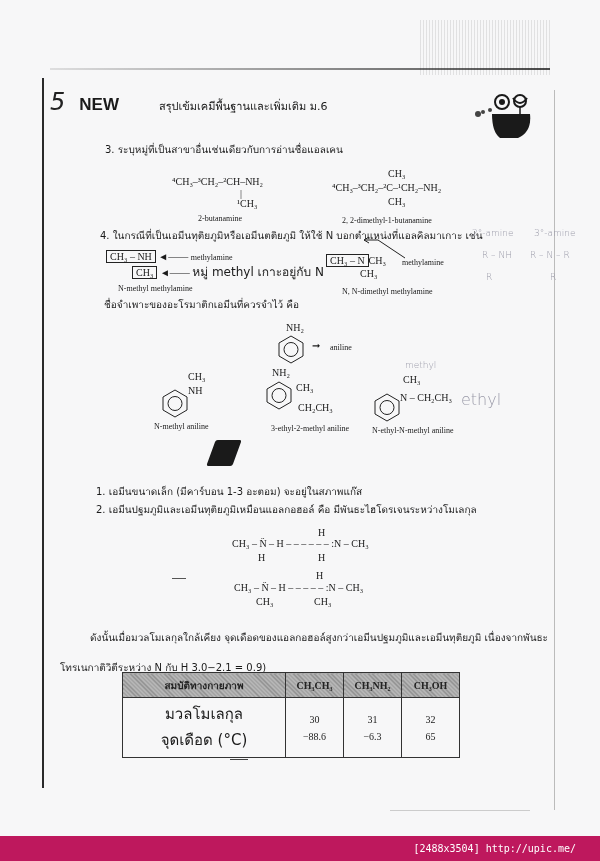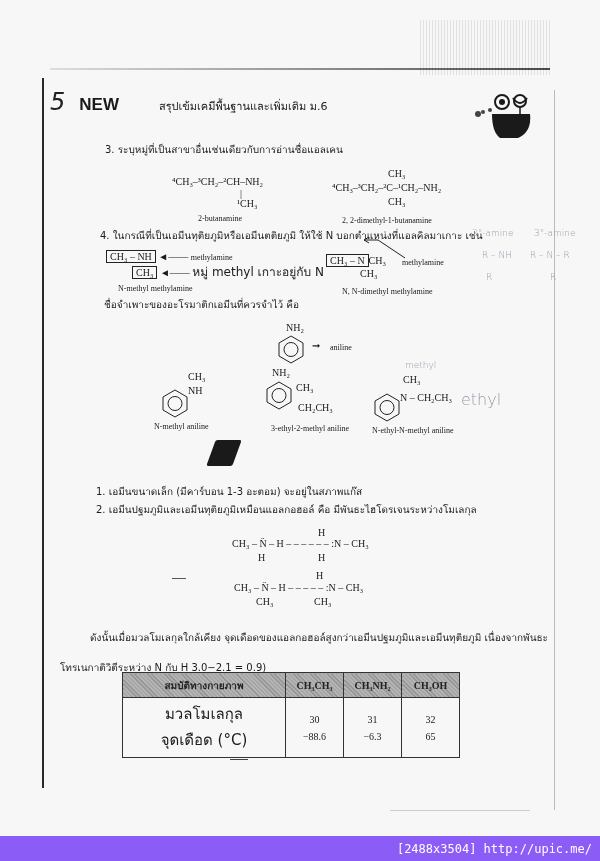--- a/index.html
+++ b/index.html
@@ -60,23 +60,23 @@
       border: 1px solid #333; height: 22px; font-weight: 700; color: #222;
     }
     table.props td { border: 1px solid #333; text-align: center; vertical-align: middle; padding: 4px 0; line-height: 1.7; }
     .col0 { width: 160px; }
     .col1 { width: 55px; }
     .col2 { width: 55px; }
     .col3 { width: 55px; }
     td.label-cell { font-family: "DejaVu Sans", sans-serif; font-size: 15px; }
 
     .footer-bar {
-      position: absolute; left: 0; top: 836px; width: 600px; height: 25px; background: #8b5cf6;
-      color: #fff; font-family: "DejaVu Sans Mono", monospace; font-size: 12px;
-      display: flex; justify-content: flex-end; align-items: center; padding-right: 8px; box-sizing: border-box;
+      position: absolute; left: 0; top: 836px; width: 600px; height: 25px; background: #be185d;
+      color: #fff; font-family: "DejaVu Sans Mono", monospace; font-size: 10px;
+      display: flex; justify-content: flex-end; align-items: center; padding-right: 24px; box-sizing: border-box;
     }
     .hex { stroke: #222; fill: none; stroke-width: 1; }
   </style>
 </head>
 <body>
 
 <div class="page">
   <div class="scan-smudge"></div>
   <div class="top-rule"></div>
   <div class="left-rule"></div>

